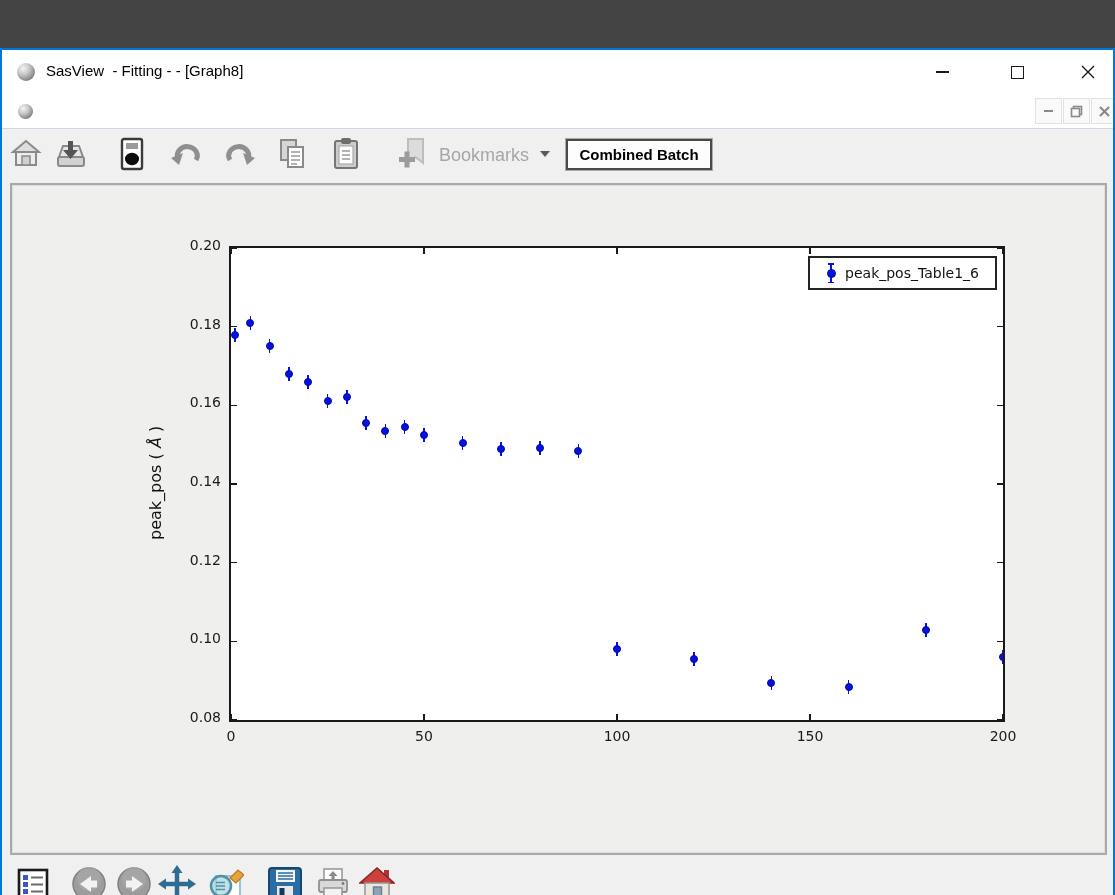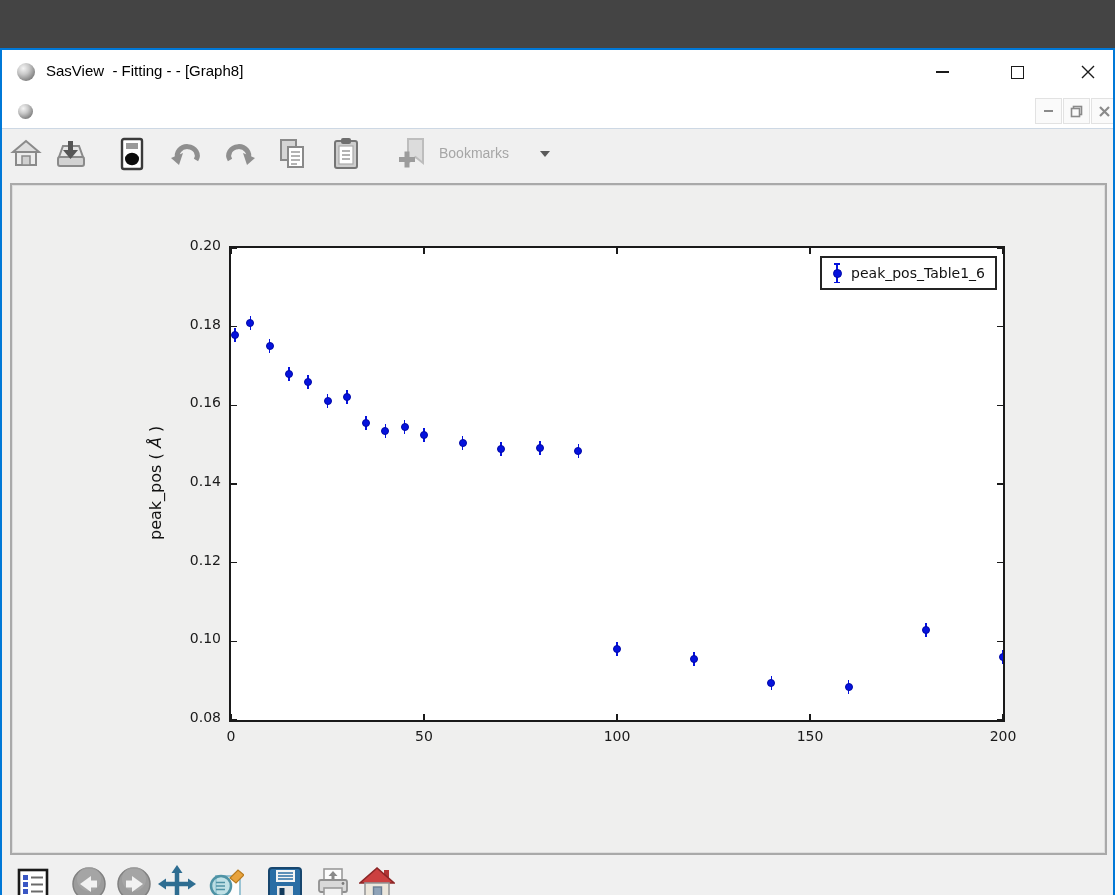--- a/index.html
+++ b/index.html
@@ -17,21 +17,21 @@
   .menubar{position:absolute;left:0;top:44px;width:100%;height:34px;background:#fff;border-bottom:1px solid #cdd8e4;}
   .s14{position:absolute;left:16px;top:10px;width:15px;height:15px;}
   #menu-items{position:absolute;left:36px;top:0;height:100%;display:flex;align-items:center;}
   .menu-item{padding:0 10px;font-size:15px;color:#1a1a1a;}
   .mdi{position:absolute;top:4px;width:25px;height:24px;background:#fafafa;border:1px solid #e2e2e2;
        display:flex;align-items:center;justify-content:center;color:#8a8a8a;}
   .mdash{width:9px;height:2px;background:#8a8a8a;}
   
   .toolbar{position:absolute;left:0;top:79px;width:100%;height:51px;background:#f0f0f0;border-bottom:1px solid #d2d2d2;}
   .tbtn{position:absolute;top:7px;width:36px;height:36px;display:flex;align-items:center;justify-content:center;}
-  .bm-label{position:absolute;left:437px;top:16px;font-size:14px;color:#a6a6a6;}
+  .bm-label{position:absolute;left:437px;top:16px;font-size:18px;color:#a6a6a6;}
   .caret{position:absolute;left:538px;top:22px;width:0;height:0;border-left:5px solid transparent;
          border-right:5px solid transparent;border-top:6px solid #5a5a5a;}
   .cb-btn{position:absolute;left:564px;top:10px;width:146px;height:31px;background:#fdfdfd;border:2px solid #4a4a4a;
           box-shadow:0 0 0 1px #aaa;display:flex;align-items:center;justify-content:center;
           font-size:15px;font-weight:700;color:#000;box-sizing:border-box;}
   
   .content{position:absolute;left:0;top:130px;width:100%;height:728px;background:#f0f0f0;}
   .panel{position:absolute;left:8px;top:3px;width:1097px;height:672px;background:#efefee;
          border:2px solid #a9a9a9;box-shadow:inset 0 0 0 1px #dedede;box-sizing:border-box;}
   .axes{position:absolute;left:217px;top:61px;width:772px;height:472px;background:#fff;
@@ -40,21 +40,21 @@
   .xticklab{position:absolute;width:50px;text-align:center;font-size:14px;color:#1a1a1a;font-family:"DejaVu Sans",sans-serif;}
   .yticklab{position:absolute;width:48px;text-align:right;font-size:14px;color:#1a1a1a;font-family:"DejaVu Sans",sans-serif;}
   .pt{position:absolute;width:8px;height:8px;border-radius:50%;background:#0512dd;border:1px solid #0008a8;box-sizing:border-box;}
   .ebar{position:absolute;width:1.5px;background:#0512dd;}
   .xlabel{position:absolute;left:420px;top:566px;width:370px;text-align:center;font-size:16px;color:#111;
           font-family:"DejaVu Sans",sans-serif;}
   .ylabel{position:absolute;left:129px;top:142px;width:28px;height:312px;writing-mode:vertical-rl;
           transform:rotate(180deg);display:flex;align-items:center;justify-content:center;
           font-size:16px;color:#111;font-family:"DejaVu Sans",sans-serif;white-space:pre;}
   .legend{position:absolute;right:6px;top:8px;height:30px;border:2px solid #242424;background:#fff;
-          display:flex;align-items:center;gap:9px;padding:0 10px;font-size:14px;color:#111;
+          display:flex;align-items:center;gap:9px;padding:0 16px;font-size:14px;color:#111;
           font-family:"DejaVu Sans",sans-serif;}
   .lmark{position:relative;width:10px;height:22px;}
   .lmark .vline{position:absolute;left:4px;top:1px;width:2px;height:20px;background:#0512dd;}
   .lmark .cap{position:absolute;left:2px;width:6px;height:1.5px;background:#0512dd;}
   .lmark .dot{position:absolute;left:0.5px;top:6.5px;width:9px;height:9px;border-radius:50%;
               background:#0512dd;border:1px solid #0008a8;box-sizing:border-box;}
   
   .navbar{position:absolute;left:0;top:682px;width:100%;height:46px;}
   .navbtn{position:absolute;top:3px;width:38px;height:38px;display:flex;align-items:center;justify-content:center;}
   
@@ -161,20 +161,21 @@
     </div>
     <div class="tbtn" style="left:394px">
       <svg width="36" height="36">
         <polygon points="12,3 27,3 27,27 19.5,21 12,27" fill="#dcdcdc" stroke="#bdbdbd" stroke-width="2"></polygon>
         <rect x="3" y="21" width="16" height="5" fill="#9c9c9c"></rect>
         <rect x="8.5" y="15.5" width="5" height="16" fill="#9c9c9c"></rect>
       </svg>
     </div>
     <div class="bm-label">Bookmarks</div>
     <div class="caret"></div>
+    <div class="cb-btn">Combined Batch</div>
   </div>
 
   <div class="content">
     <div class="panel">
       <div class="axes" id="axes">
         <div class="legend">
           <div class="lmark">
             <div class="vline"></div>
             <div class="cap" style="top:1px"></div>
             <div class="cap" style="bottom:1px"></div>

